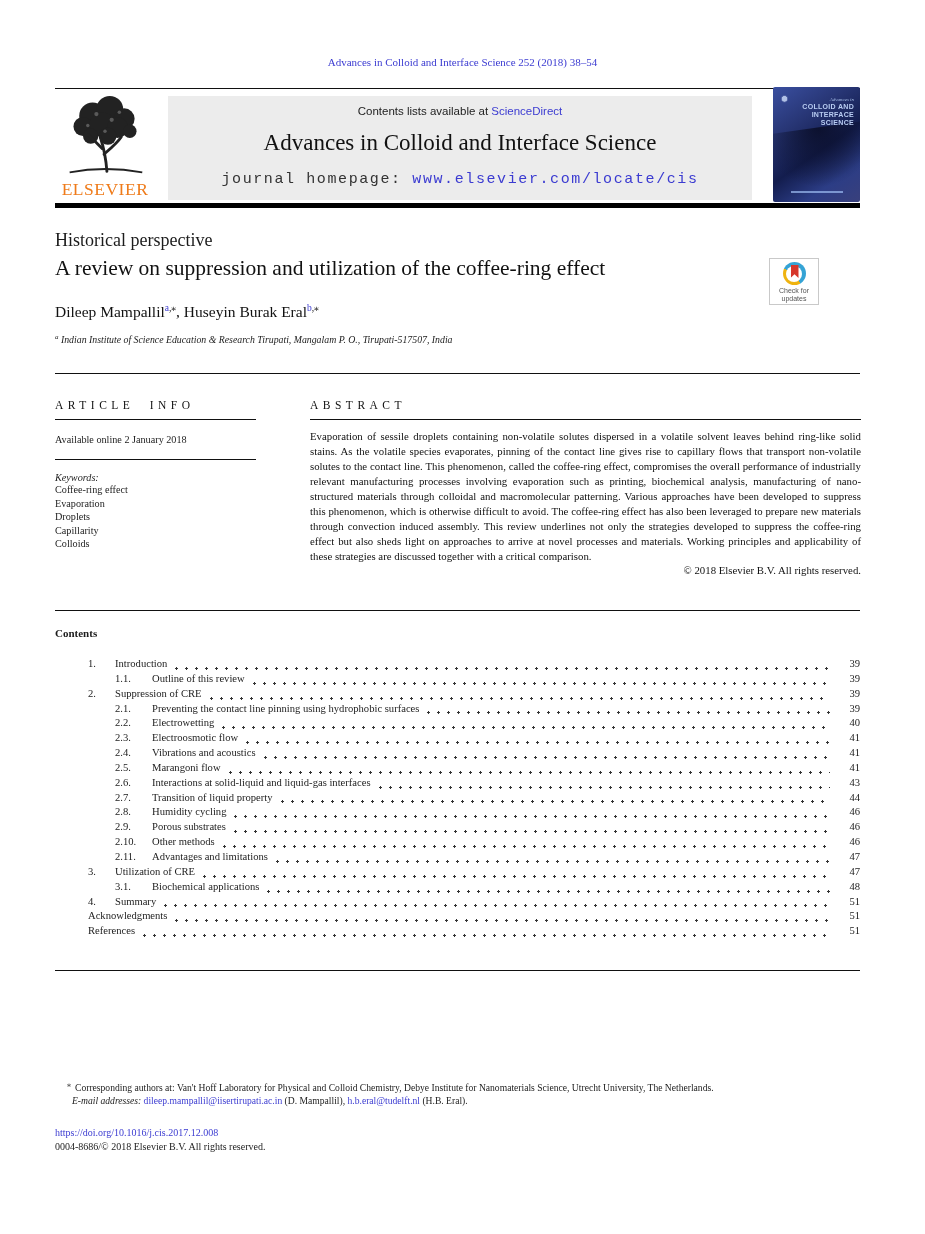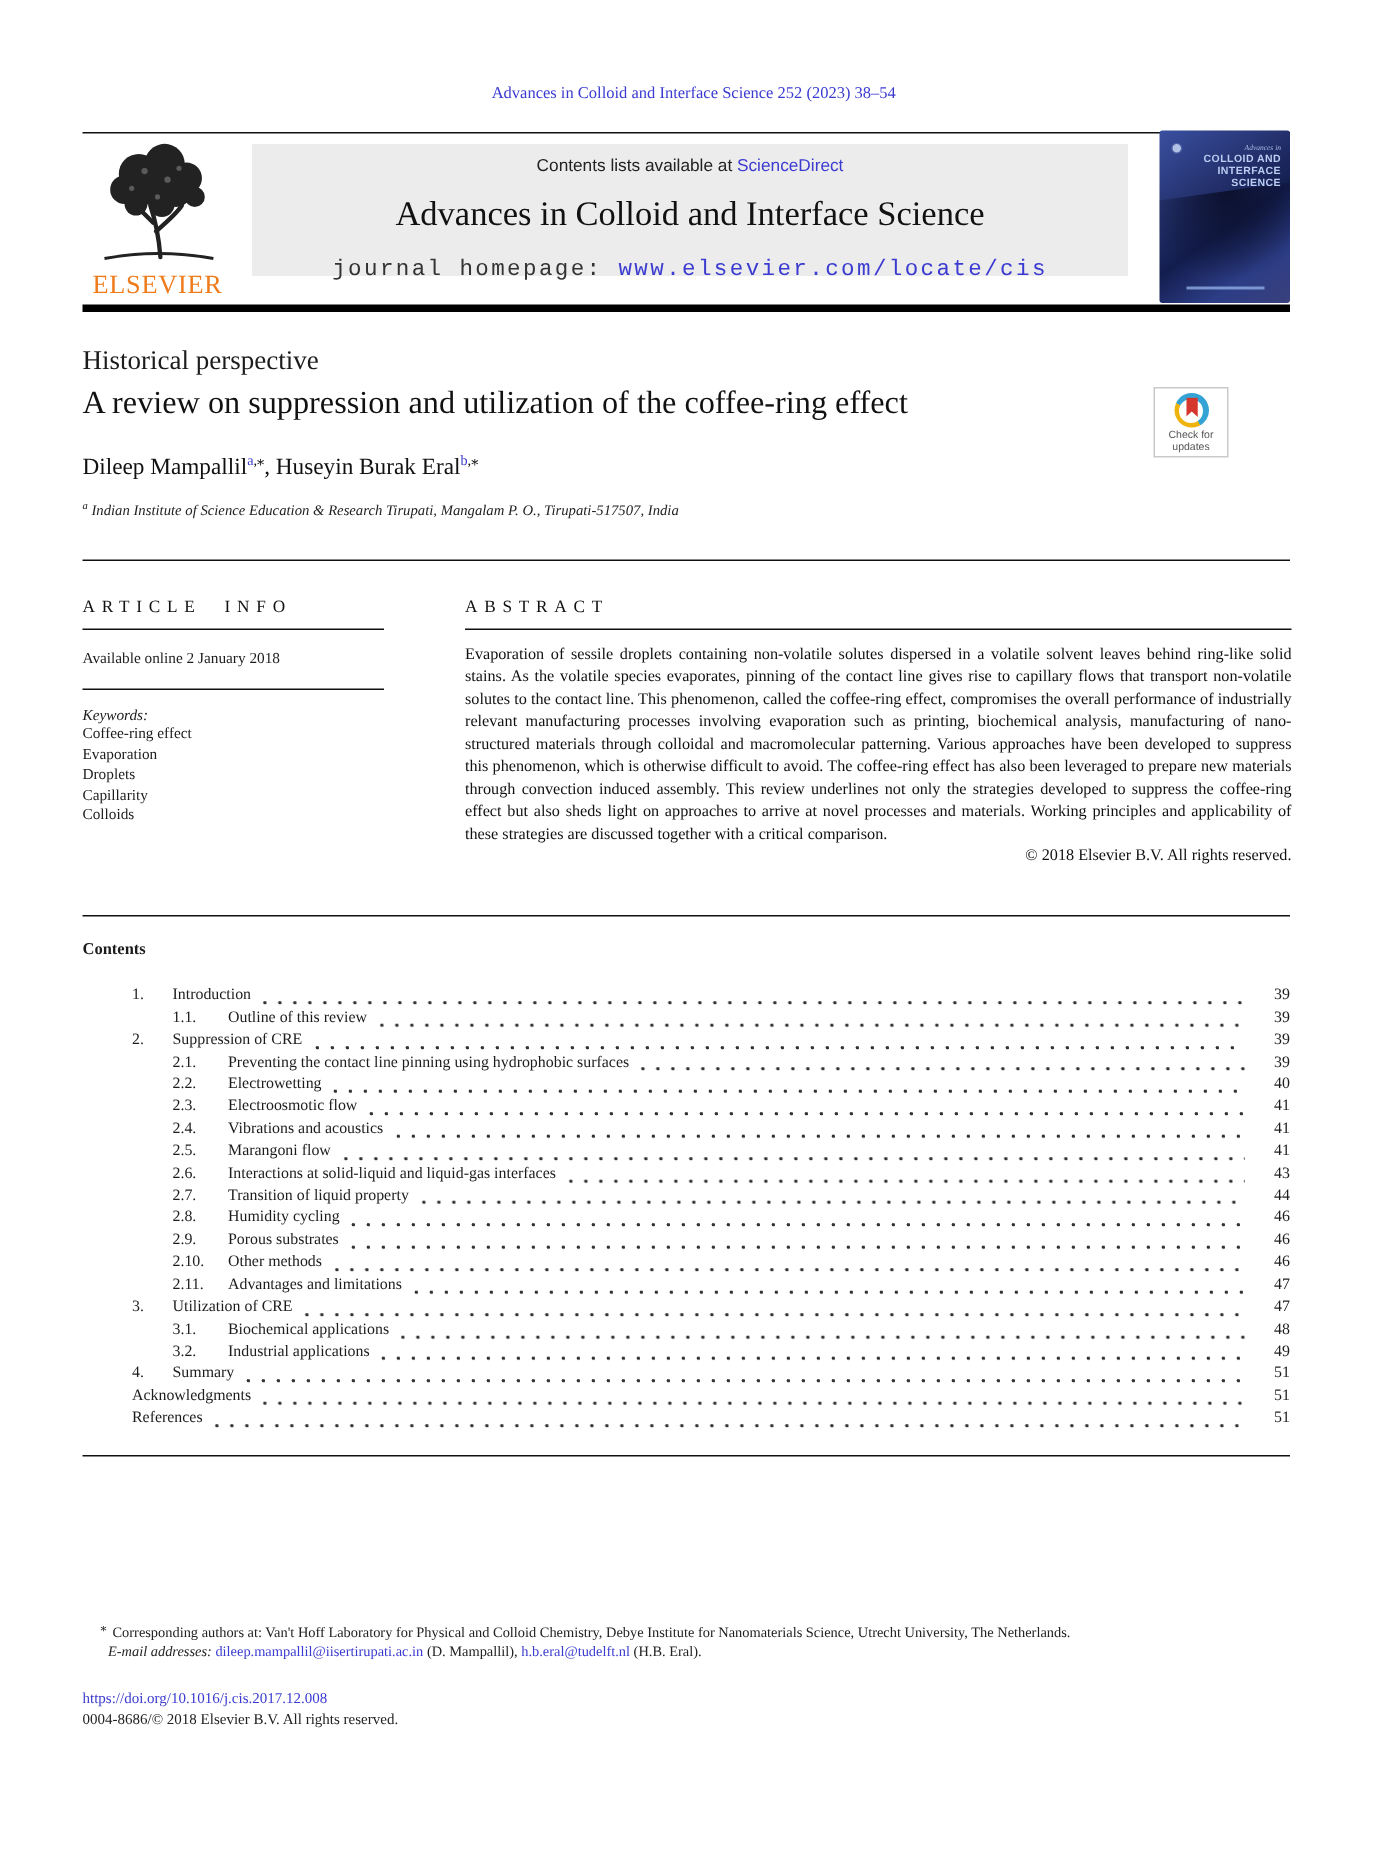--- a/index.html
+++ b/index.html
@@ -15,21 +15,21 @@
   
   .cite-line { position:absolute; top:56px; left:0; width:100%; text-align:center;
     font-size:11px; color:#3b3bd1; }
 
   
   .rule-top { top:88px; }
   .logo-box { position:absolute; top:94px; left:53px; width:104px; height:108px; text-align:center; }
   .logo-box svg { display:block; margin:0 auto; }
   .elsevier-word { font-size:17.5px; letter-spacing:0.5px; color:#ef7b1a; line-height:1; margin-top:1px; }
 
-  .banner { position:absolute; top:96px; left:168px; width:584px; height:88px;
+  .banner { position:absolute; top:96px; left:168px; width:584px; height:104px;
     background:#ececec; text-align:center; }
   .banner .contents-line { font-family:"Liberation Sans",sans-serif; font-size:11.5px; margin-top:9px; color:#222; }
   .banner .journal-title { font-size:23px; color:#111; margin-top:13px; }
   .banner .homepage-line { font-family:Liberation Mono, monospace; font-size:15px;
     letter-spacing:1.6px; margin-top:15px; color:#333; }
 
   .cover { position:absolute; top:87px; left:773px; width:87px; height:115px;
     background:linear-gradient(145deg,#3a4fa0 0%,#273574 30%,#131d4e 55%,#2c3d86 78%,#39407c 100%);
     border-radius:2px; overflow:hidden; }
   .cover .swirl { position:absolute; left:-20px; top:40px; width:140px; height:70px;
@@ -103,21 +103,21 @@
   .footnote .line2 { padding-left:17px; }
   .em-label { font-style:italic; }
   .doi-line { position:absolute; top:1127px; left:55px; font-size:10px; color:#3b3bd1; }
   .issn-line { position:absolute; top:1141px; left:55px; font-size:10px; color:#222; }
 </style>
 </head>
 <body>
 
 <div class="page">
 
-  <div class="cite-line">Advances in Colloid and Interface Science 252 (2023) 38–54</div>
+  <div class="cite-line">Advances in Colloid and Interface Science 252 (2018) 38–54</div>
 
   <div class="rule rule-top"></div>
 
   <div class="logo-box">
     <span>
       <svg width="86" height="86" viewBox="0 0 90 88">
         <g fill="#222222">
           <circle cx="32" cy="22" r="14"></circle>
             <circle cx="50" cy="15" r="14"></circle>
             <circle cx="65" cy="25" r="11"></circle>
@@ -312,26 +312,20 @@
         <span class="toc-label">Utilization of CRE</span>
         <span class="leader"></span>
         <span class="toc-page">47</span>
       </div>
       <div class="toc-row lvl2">
         <span class="toc-num">3.1.</span>
         <span class="toc-label">Biochemical applications</span>
         <span class="leader"></span>
         <span class="toc-page">48</span>
       </div>
-      <div class="toc-row lvl2">
-        <span class="toc-num">3.2.</span>
-        <span class="toc-label">Industrial applications</span>
-        <span class="leader"></span>
-        <span class="toc-page">49</span>
-      </div>
       <div class="toc-row lvl1">
         <span class="toc-num">4.</span>
         <span class="toc-label">Summary</span>
         <span class="leader"></span>
         <span class="toc-page">51</span>
       </div>
       <div class="toc-row lvl0">
         <span class="toc-label">Acknowledgments</span>
         <span class="leader"></span>
         <span class="toc-page">51</span>

